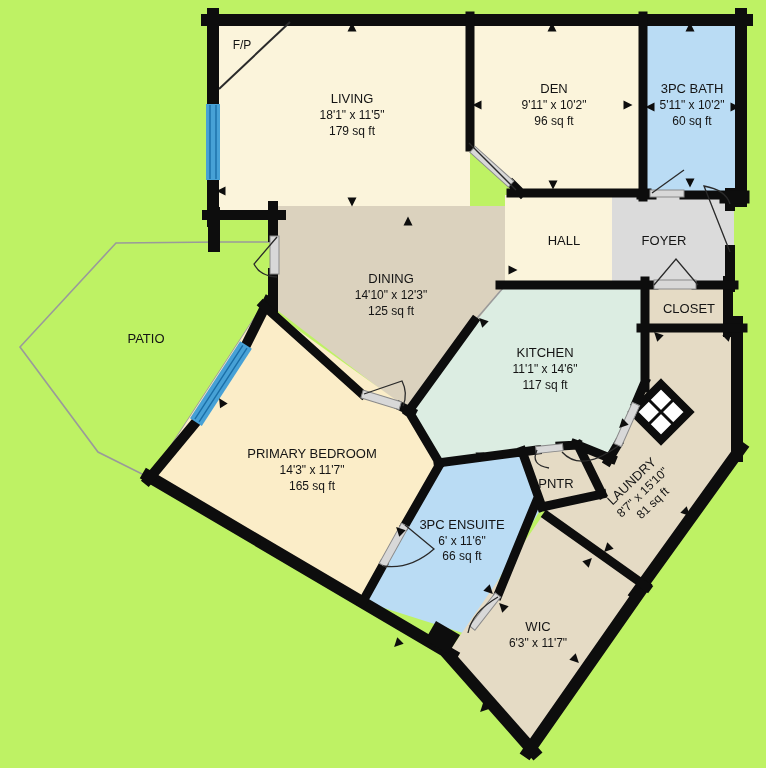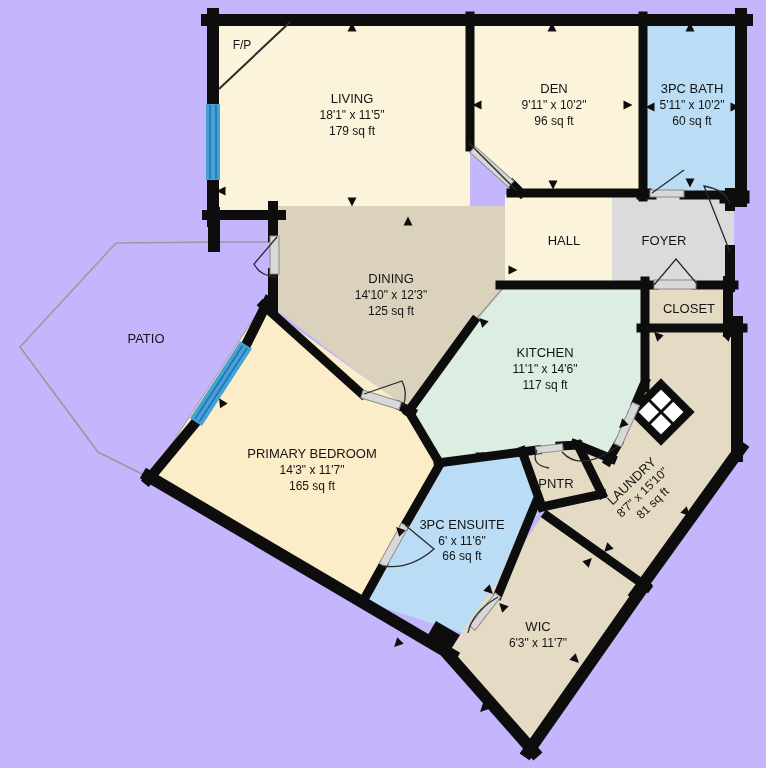--- a/index.html
+++ b/index.html
@@ -1,16 +1,16 @@
 <!DOCTYPE html>
 <html><head>
 <meta charset="utf-8">
 <style>
   html,body{margin:0;padding:0;background:#ffffff;}
-  .stage{position:relative;width:766px;height:768px;background:#c4b5fd;overflow:hidden;}
+  .stage{position:relative;width:766px;height:768px;background:#bef264;overflow:hidden;}
   svg{display:block;}
   text{font-family:"Liberation Sans","DejaVu Sans",sans-serif;fill:#141414;}
   .room-name{font-size:13px;}
   .room-dims{font-size:12px;}
   .room-area{font-size:12px;}
   .small-label{font-size:12px;}
   .wall{stroke:#0d0d0d;fill:none;stroke-linecap:square;}
   .w12{stroke-width:12;}
   .w10{stroke-width:10;}
   .w9{stroke-width:9;}

